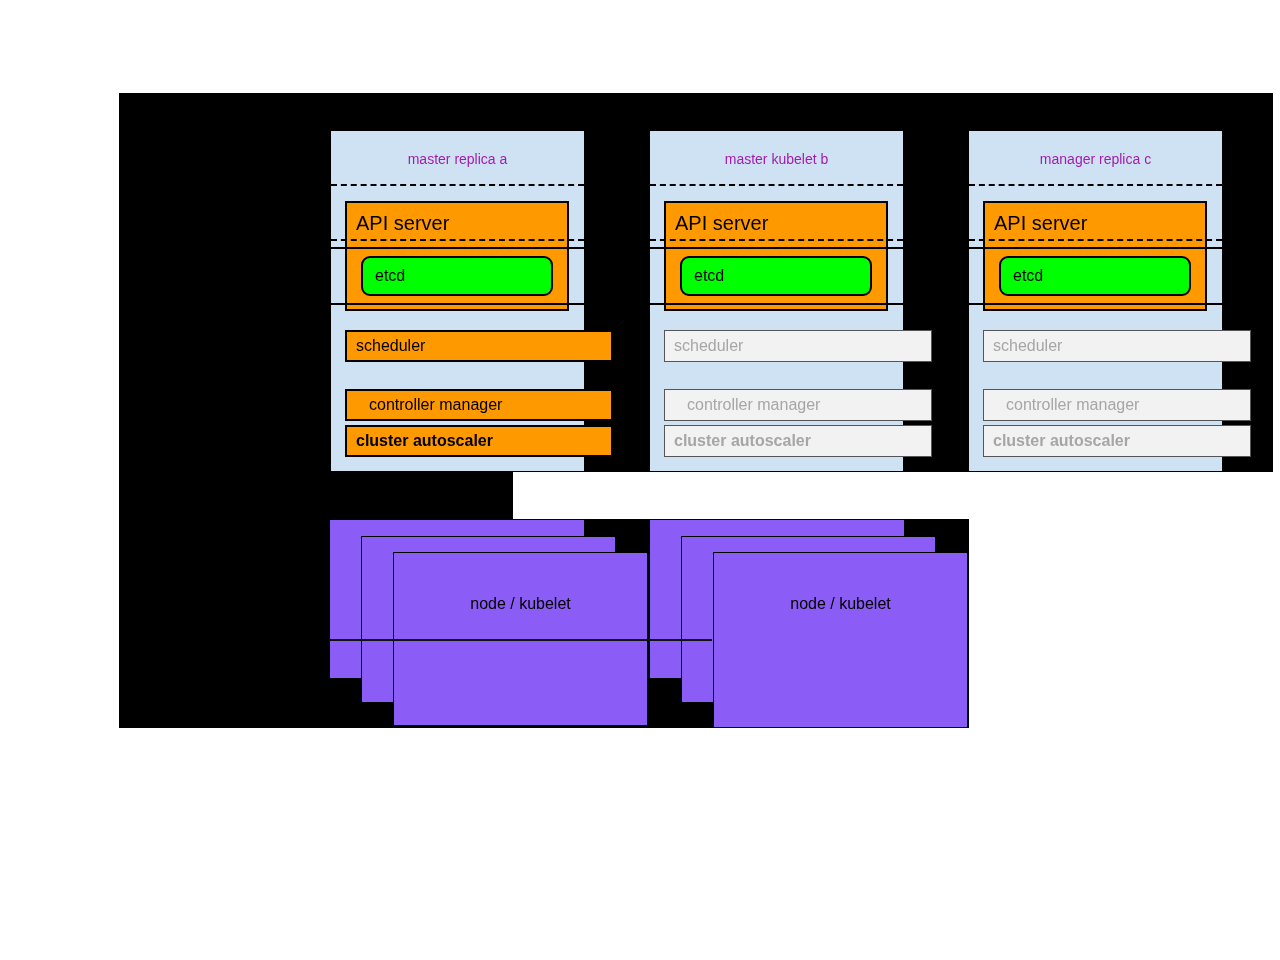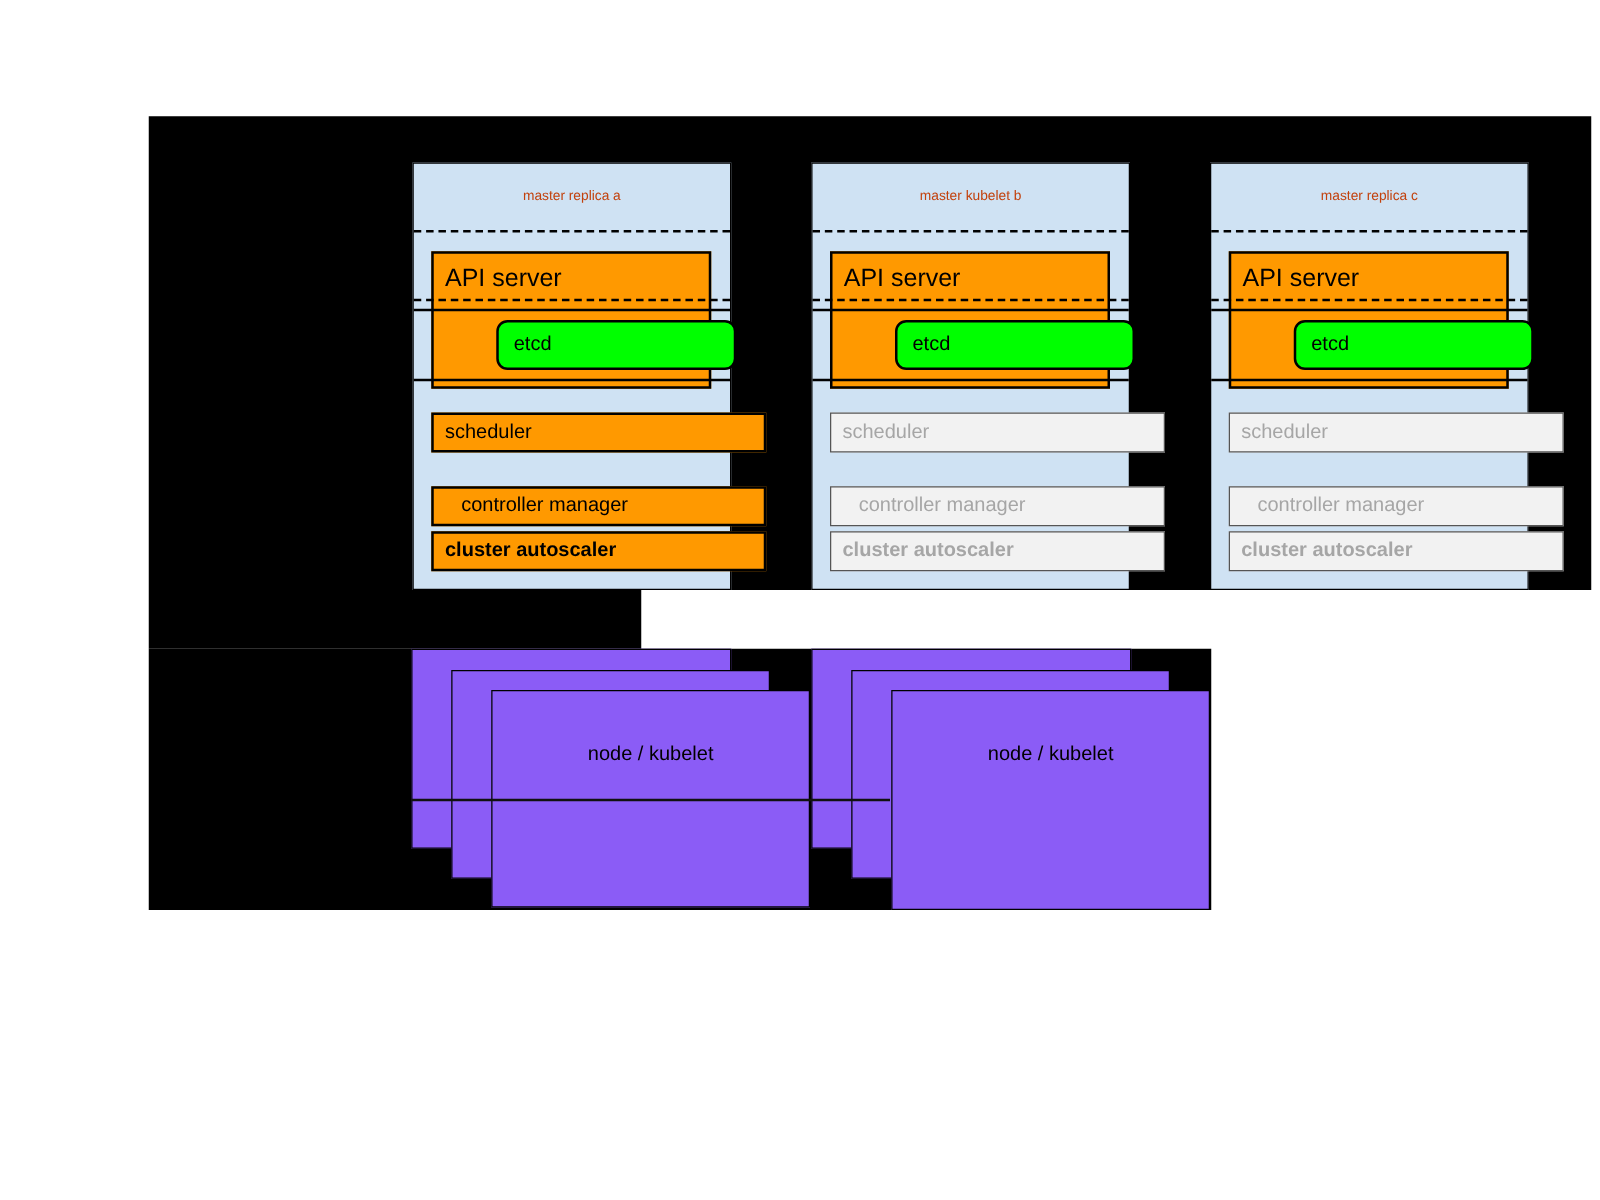--- a/index.html
+++ b/index.html
@@ -31,22 +31,22 @@
   }
   .replica-a { left: 330px; }
   .replica-b { left: 649px; }
   .replica-c { left: 968px; }
 
   .replica-title {
     position: absolute;
     left: 0; right: 0;
     top: 20px;
     text-align: center;
-    font-size: 11px;
-    color: #c2410c;
+    font-size: 14px;
+    color: #a21caf;
   }
 
   .h-dashed {
     position: absolute;
     left: 0; right: 0;
     height: 0;
     border-top: 2px dashed #000000;
   }
   .h-solid {
     position: absolute;
@@ -85,21 +85,20 @@
     height: 40px;
     background: #00ff00;
     border: 2px solid #000000;
     border-radius: 9px;
     display: flex;
     align-items: center;
     padding-left: 12px;
     font-size: 16px;
     color: #000000;
     z-index: 5;
-    margin-left: 36px;
   }
 
   .comp-box {
     position: absolute;
     left: 14px;
     width: 268px;
     height: 32px;
     display: flex;
     align-items: center;
     padding-left: 9px;
@@ -185,21 +184,21 @@
     <div class="h-dashed dashed-2"></div>
     <div class="h-solid solid-1"></div>
     <div class="etcd-box">etcd</div>
     <div class="h-solid solid-2"></div>
     <div class="comp-box comp-1 comp-inactive">scheduler</div>
     <div class="comp-box comp-2 comp-inactive">controller manager</div>
     <div class="comp-box comp-3 comp-inactive">cluster autoscaler</div>
   </div>
 
   <div class="replica replica-c">
-    <div class="replica-title">master replica c</div>
+    <div class="replica-title">manager replica c</div>
     <div class="h-dashed dashed-1"></div>
     <div class="api-box">
       <div class="api-label">API server</div>
     </div>
     <div class="h-dashed dashed-2"></div>
     <div class="h-solid solid-1"></div>
     <div class="etcd-box">etcd</div>
     <div class="h-solid solid-2"></div>
     <div class="comp-box comp-1 comp-inactive">scheduler</div>
     <div class="comp-box comp-2 comp-inactive">controller manager</div>

